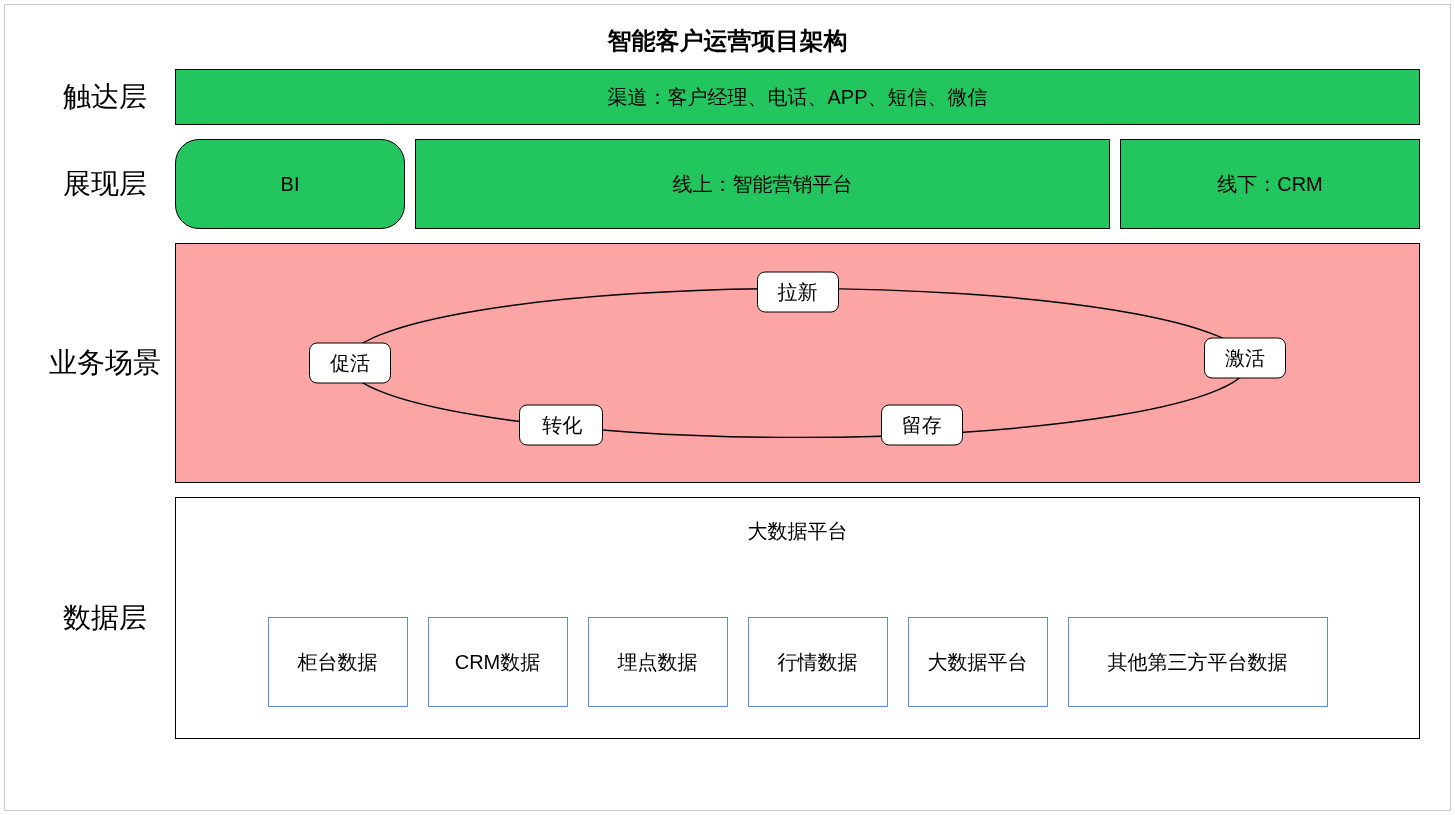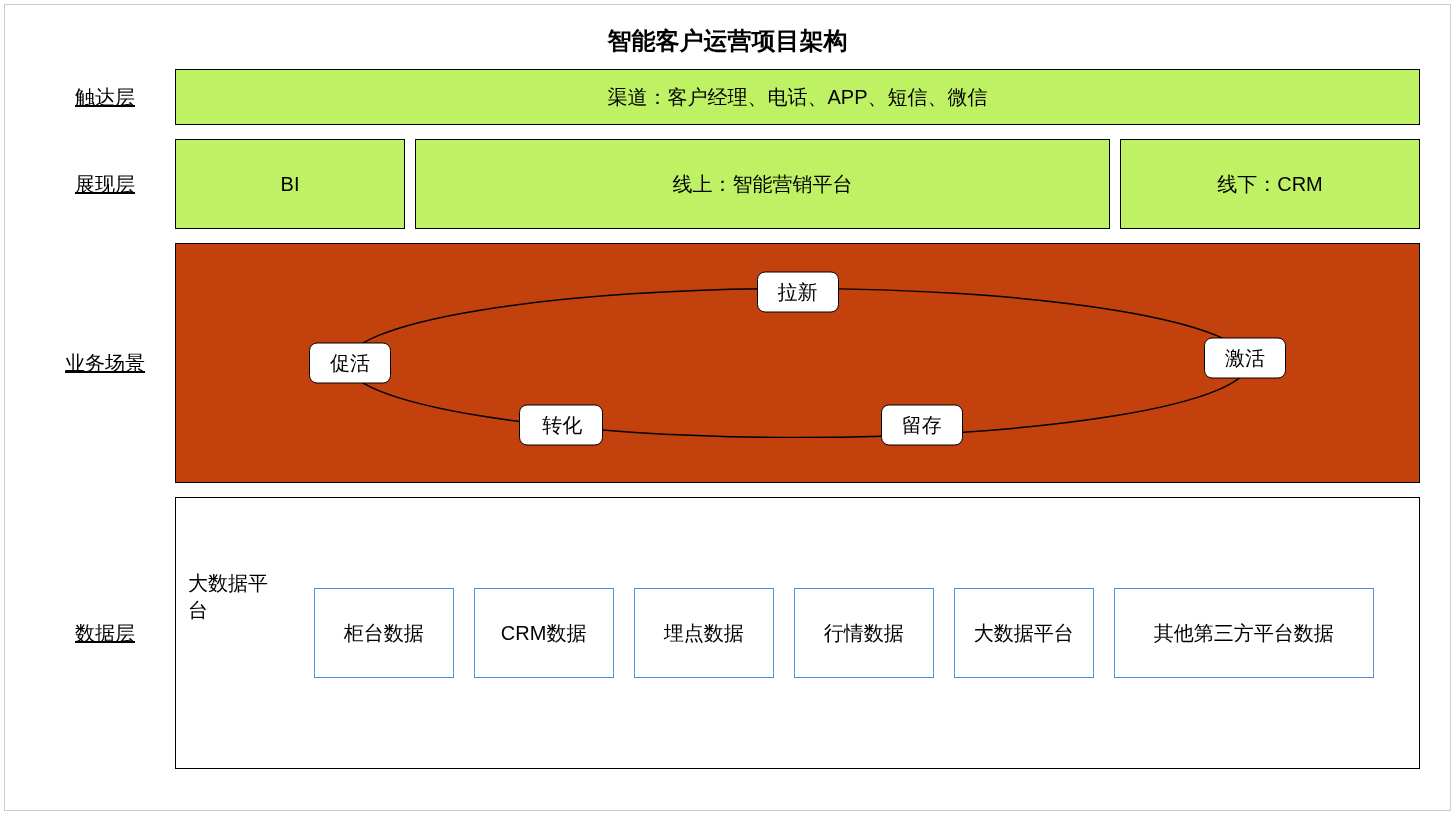--- a/index.html
+++ b/index.html
@@ -29,62 +29,62 @@
       display: flex;
       align-items: stretch;
       margin-bottom: 14px;
       gap: 0;
     }
     .row-label {
       width: 140px;
       display: flex;
       align-items: center;
       justify-content: center;
-      font-size: 20px;
+      font-size: 28px;
       flex-shrink: 0;
-      text-decoration: underline;
     }
     .row-content {
       flex: 1;
       display: flex;
       gap: 10px;
     }
     .box {
       border: 1.5px solid #000;
       display: flex;
       align-items: center;
       justify-content: center;
       font-size: 20px;
-      background: #bef264;
+      background: #22c55e;
     }
     
     .row-touch .box {
       flex: 1;
       height: 56px;
     }
     
     .row-display .box {
       height: 90px;
     }
     .row-display .box:nth-child(1) {
       flex: 0 0 230px;
+      border-radius: 24px;
     }
     .row-display .box:nth-child(2) {
       flex: 1;
     }
     .row-display .box:nth-child(3) {
       flex: 0 0 300px;
     }
     
     .row-scenario .scenario-box {
       flex: 1;
       height: 240px;
       border: 1.5px solid #000;
       position: relative;
-      background: #c2410c;
+      background: #fca5a5;
       text-decoration: underline;
     }
     .scenario-svg {
       position: absolute;
       top: 0;
       left: 0;
       width: 100%;
       height: 100%;
     }
     .node {
@@ -94,27 +94,27 @@
       background: #fff;
       padding: 6px 20px;
       font-size: 20px;
       transform: translate(-50%, -50%);
       z-index: 2;
       white-space: nowrap;
     }
     
     .row-data .data-box {
       flex: 1;
-      height: 272px;
+      height: 242px;
       border: 1.5px solid #000;
       background: #fff;
       display: flex;
-      flex-direction: row;
+      flex-direction: column;
       align-items: center;
-      padding: 12px;
+      padding: 20px;
     }
     .data-title {
       font-size: 20px;
       margin-bottom: 72px;
     }
     .data-sources {
       display: flex;
       gap: 20px;
       width: 100%;
       justify-content: center;

